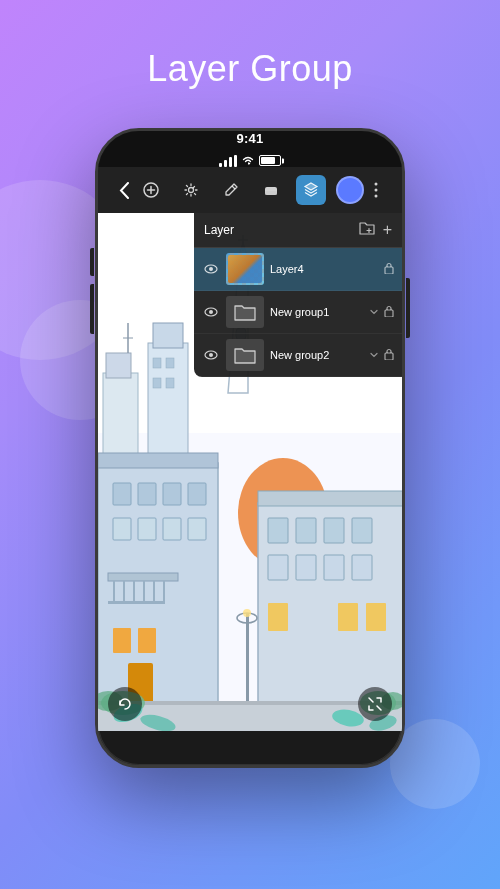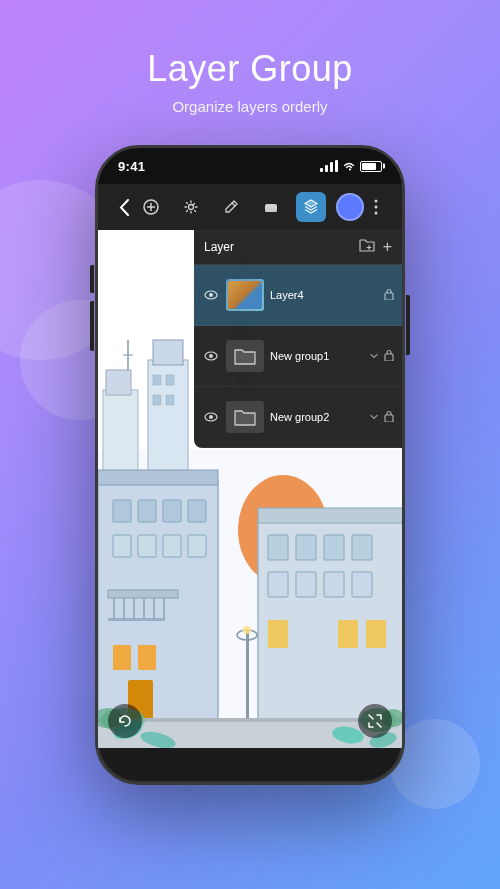--- a/index.html
+++ b/index.html
@@ -68,20 +68,21 @@
     
     .phone-top-bar {
       background: #111;
       height: 36px;
       display: flex;
       align-items: center;
       justify-content: space-between;
       padding: 0 20px;
       position: relative;
       z-index: 10;
+      flex-direction: column;
     }
 
     .time {
       font-size: 13px;
       font-weight: 600;
       color: white;
       letter-spacing: 0.3px;
     }
 
     .status-icons {
@@ -228,21 +229,21 @@
     .layer-action-btn {
       color: rgba(255,255,255,0.7);
       font-size: 13px;
       cursor: pointer;
     }
 
     
     .layer-row {
       display: flex;
       align-items: center;
-      padding: 14px 8px;
+      padding: 5px 8px;
       border-bottom: 1px solid rgba(255,255,255,0.05);
       gap: 6px;
       position: relative;
     }
 
     .layer-row.active {
       background: rgba(56,142,192,0.4);
     }
 
     .eye-icon {
@@ -354,21 +355,20 @@
   </style>
 </head>
 <body>
 
 <div class="bg-circle bg-circle-1"></div>
 <div class="bg-circle bg-circle-2"></div>
 <div class="bg-circle bg-circle-3"></div>
 
 <div class="header-section">
   <h1 class="main-title">Layer Group</h1>
-  <p class="subtitle">Organize layers orderly</p>
 </div>
 
 <div class="phone-wrapper">
 
   <div class="phone-buttons-left">
     <div class="phone-btn"></div>
     <div class="phone-btn phone-btn-long"></div>
   </div>
   <div class="phone-buttons-right">
     <div class="phone-btn-right"></div>

